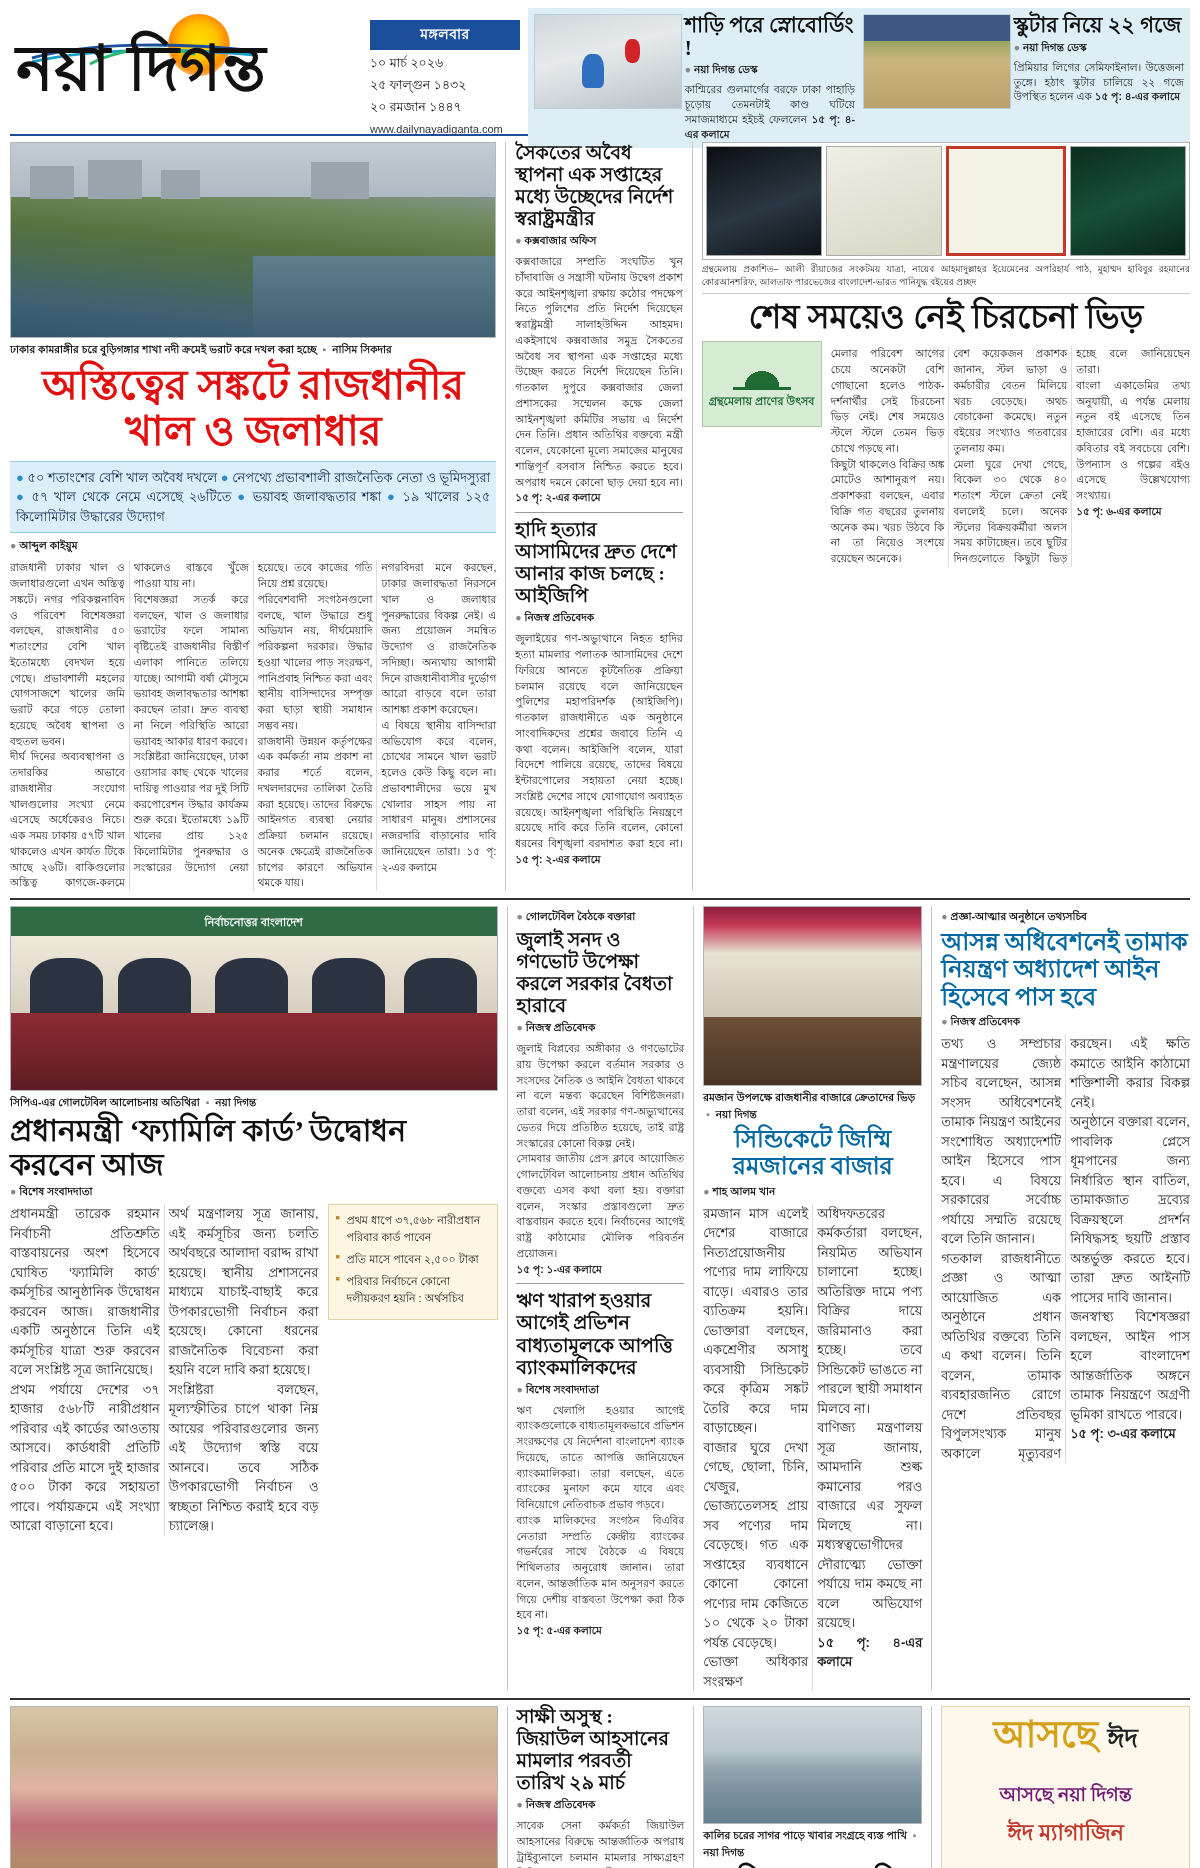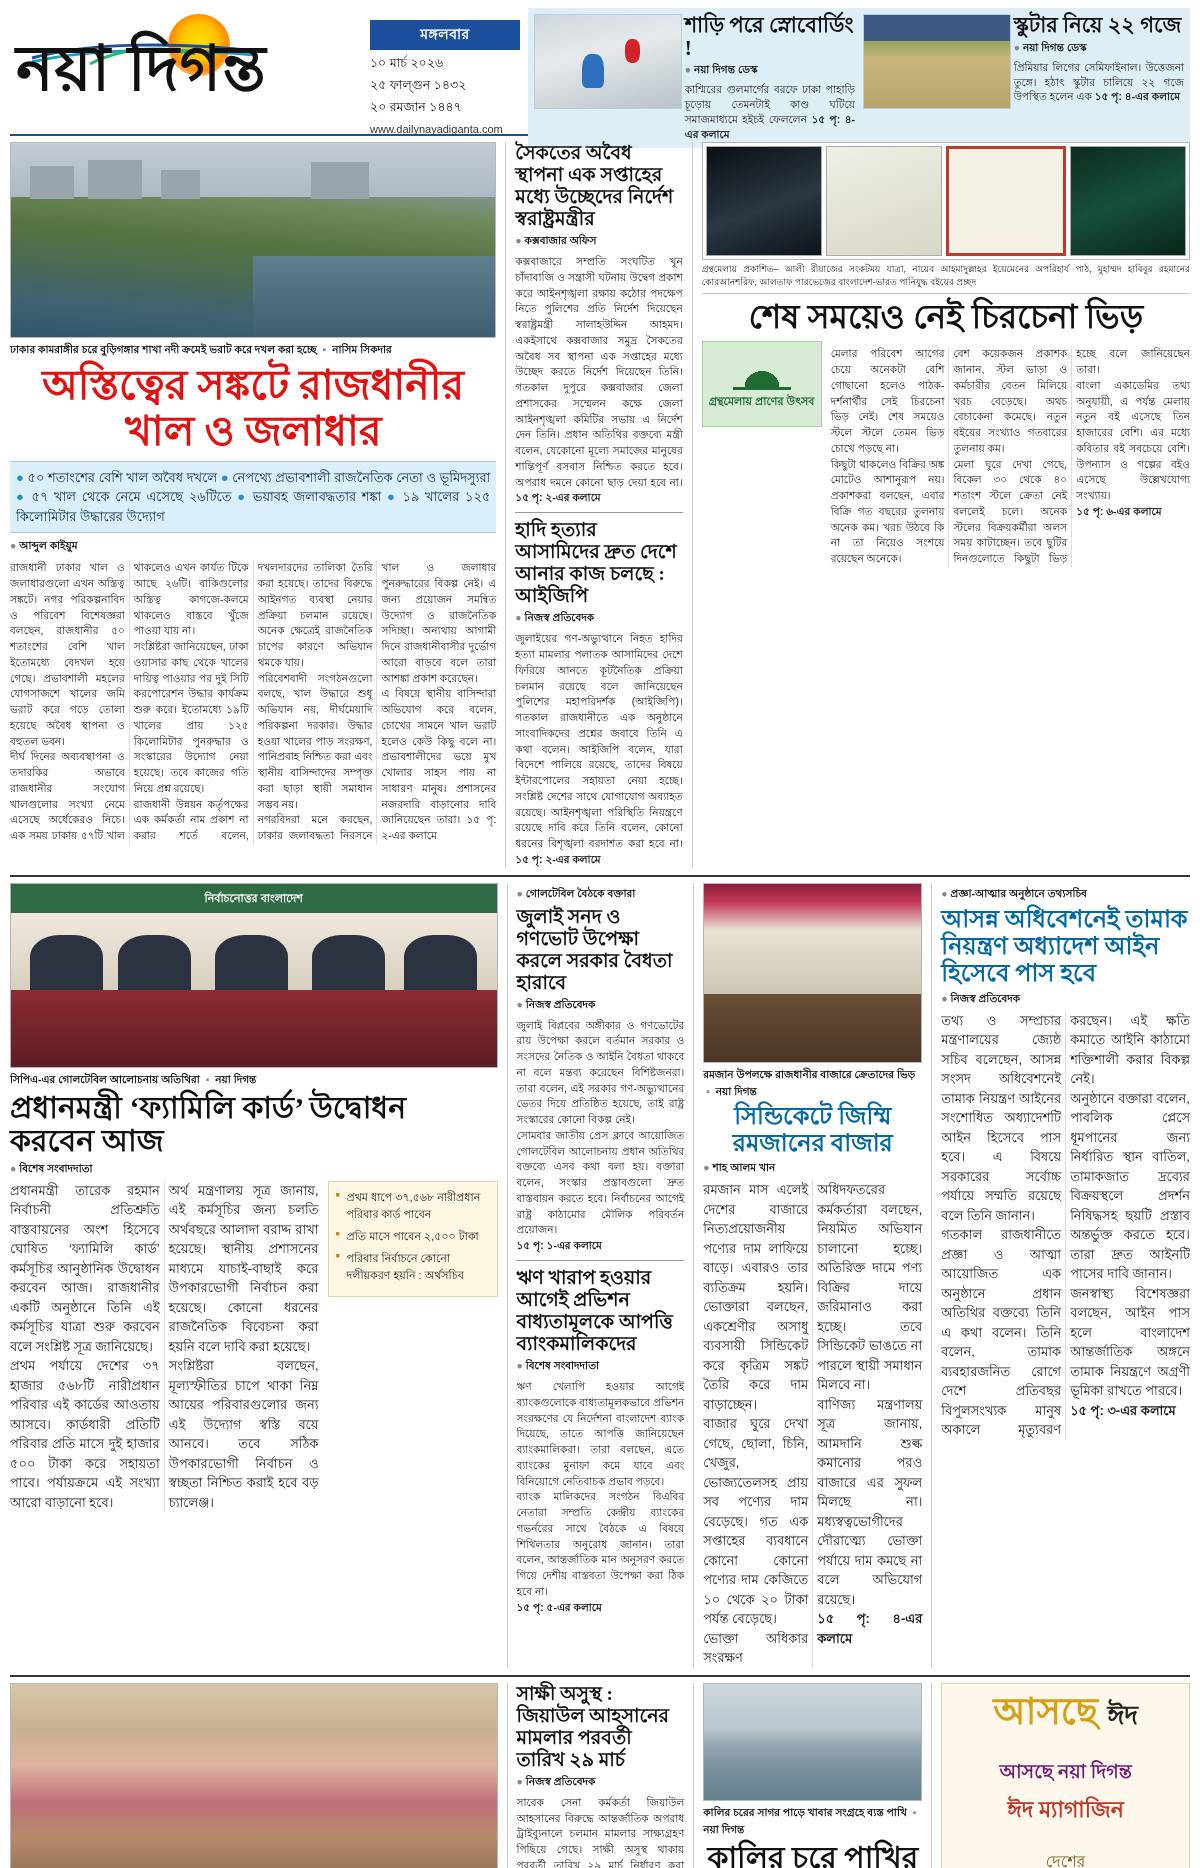--- a/index.html
+++ b/index.html
@@ -207,23 +207,24 @@
         <span class="bdot">●</span> <span>১৯ খালের ১২৫ কিলোমিটার উদ্ধারের উদ্যোগ</span>
       </div>
 
       <div class="byline" style="margin-top:5px">
         <span class="dot">●</span> <span>আব্দুল কাইয়ুম</span>
       </div>
 
       <div class="body-cols-4">
         <p>রাজধানী ঢাকার খাল ও জলাধারগুলো এখন অস্তিত্ব সঙ্কটে। নগর পরিকল্পনাবিদ ও পরিবেশ বিশেষজ্ঞরা বলছেন, রাজধানীর ৫০ শতাংশের বেশি খাল ইতোমধ্যে বেদখল হয়ে গেছে। প্রভাবশালী মহলের যোগসাজশে খালের জমি ভরাট করে গড়ে তোলা হয়েছে অবৈধ স্থাপনা ও বহুতল ভবন।</p>
         <p>দীর্ঘ দিনের অব্যবস্থাপনা ও তদারকির অভাবে রাজধানীর সংযোগ খালগুলোর সংখ্যা নেমে এসেছে অর্ধেকেরও নিচে। এক সময় ঢাকায় ৫৭টি খাল থাকলেও এখন কার্যত টিকে আছে ২৬টি। বাকিগুলোর অস্তিত্ব কাগজে-কলমে থাকলেও বাস্তবে খুঁজে পাওয়া যায় না।</p>
+        <p>বিশেষজ্ঞরা সতর্ক করে বলছেন, খাল ও জলাধার ভরাটের ফলে সামান্য বৃষ্টিতেই রাজধানীর বিস্তীর্ণ এলাকা পানিতে তলিয়ে যাচ্ছে। আগামী বর্ষা মৌসুমে ভয়াবহ জলাবদ্ধতার আশঙ্কা করছেন তারা। দ্রুত ব্যবস্থা না নিলে পরিস্থিতি আরো ভয়াবহ আকার ধারণ করবে।</p>
         <p>সংশ্লিষ্টরা জানিয়েছেন, ঢাকা ওয়াসার কাছ থেকে খালের দায়িত্ব পাওয়ার পর দুই সিটি করপোরেশন উদ্ধার কার্যক্রম শুরু করে। ইতোমধ্যে ১৯টি খালের প্রায় ১২৫ কিলোমিটার পুনরুদ্ধার ও সংস্কারের উদ্যোগ নেয়া হয়েছে। তবে কাজের গতি নিয়ে প্রশ্ন রয়েছে।</p>
+        <p>পরিবেশবাদী সংগঠনগুলো বলছে, খাল উদ্ধারে শুধু অভিযান নয়, দীর্ঘমেয়াদি পরিকল্পনা দরকার। উদ্ধার হওয়া খালের পাড় সংরক্ষণ, পানিপ্রবাহ নিশ্চিত করা এবং স্থানীয় বাসিন্দাদের সম্পৃক্ত করা ছাড়া স্থায়ী সমাধান সম্ভব নয়।</p>
         <p>রাজধানী উন্নয়ন কর্তৃপক্ষের এক কর্মকর্তা নাম প্রকাশ না করার শর্তে বলেন, দখলদারদের তালিকা তৈরি করা হয়েছে। তাদের বিরুদ্ধে আইনগত ব্যবস্থা নেয়ার প্রক্রিয়া চলমান রয়েছে। অনেক ক্ষেত্রেই রাজনৈতিক চাপের কারণে অভিযান থমকে যায়।</p>
-        <p>পরিবেশবাদী সংগঠনগুলো বলছে, খাল উদ্ধারে শুধু অভিযান নয়, দীর্ঘমেয়াদি পরিকল্পনা দরকার। উদ্ধার হওয়া খালের পাড় সংরক্ষণ, পানিপ্রবাহ নিশ্চিত করা এবং স্থানীয় বাসিন্দাদের সম্পৃক্ত করা ছাড়া স্থায়ী সমাধান সম্ভব নয়।</p>
         <p>নগরবিদরা মনে করছেন, ঢাকার জলাবদ্ধতা নিরসনে খাল ও জলাধার পুনরুদ্ধারের বিকল্প নেই। এ জন্য প্রয়োজন সমন্বিত উদ্যোগ ও রাজনৈতিক সদিচ্ছা। অন্যথায় আগামী দিনে রাজধানীবাসীর দুর্ভোগ আরো বাড়বে বলে তারা আশঙ্কা প্রকাশ করেছেন।</p>
         <p>এ বিষয়ে স্থানীয় বাসিন্দারা অভিযোগ করে বলেন, চোখের সামনে খাল ভরাট হলেও কেউ কিছু বলে না। প্রভাবশালীদের ভয়ে মুখ খোলার সাহস পায় না সাধারণ মানুষ। প্রশাসনের নজরদারি বাড়ানোর দাবি জানিয়েছেন তারা। ১৫ পৃ: ২-এর কলামে</p>
       </div>
     </div>
 
     <div class="vline"></div>
 
     <div class="col col-b">
       <div class="head-m">সৈকতের অবৈধ স্থাপনা এক সপ্তাহের মধ্যে উচ্ছেদের নির্দেশ স্বরাষ্ট্রমন্ত্রীর</div>
       <div class="byline">

